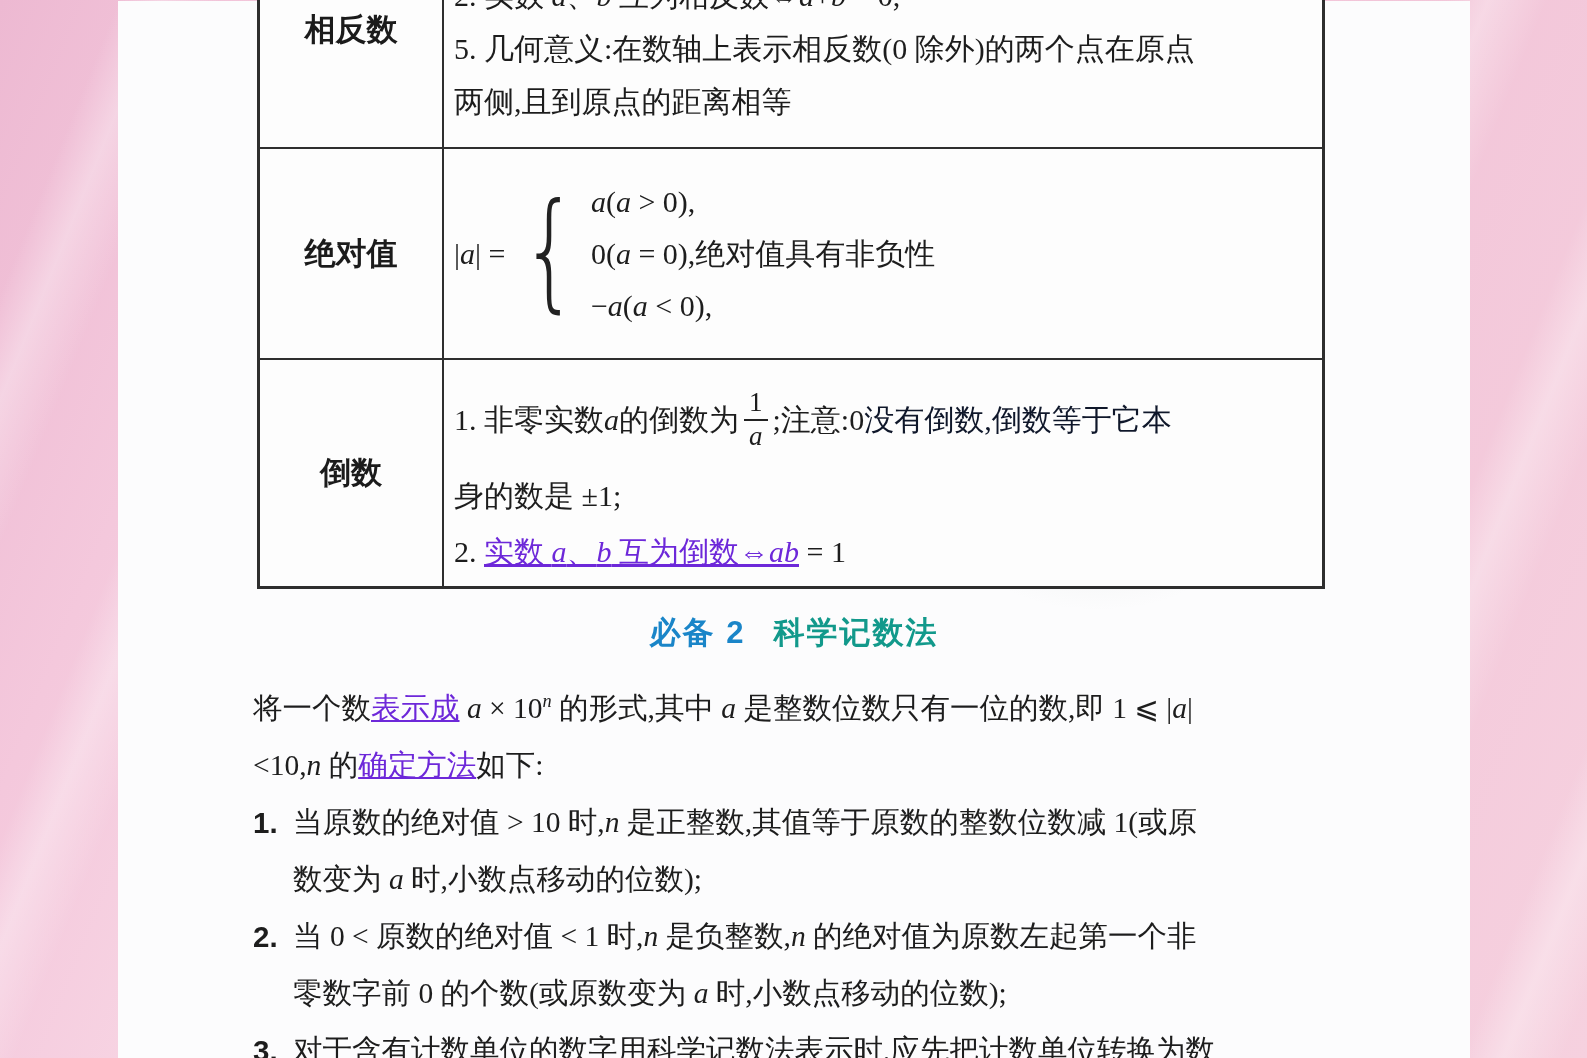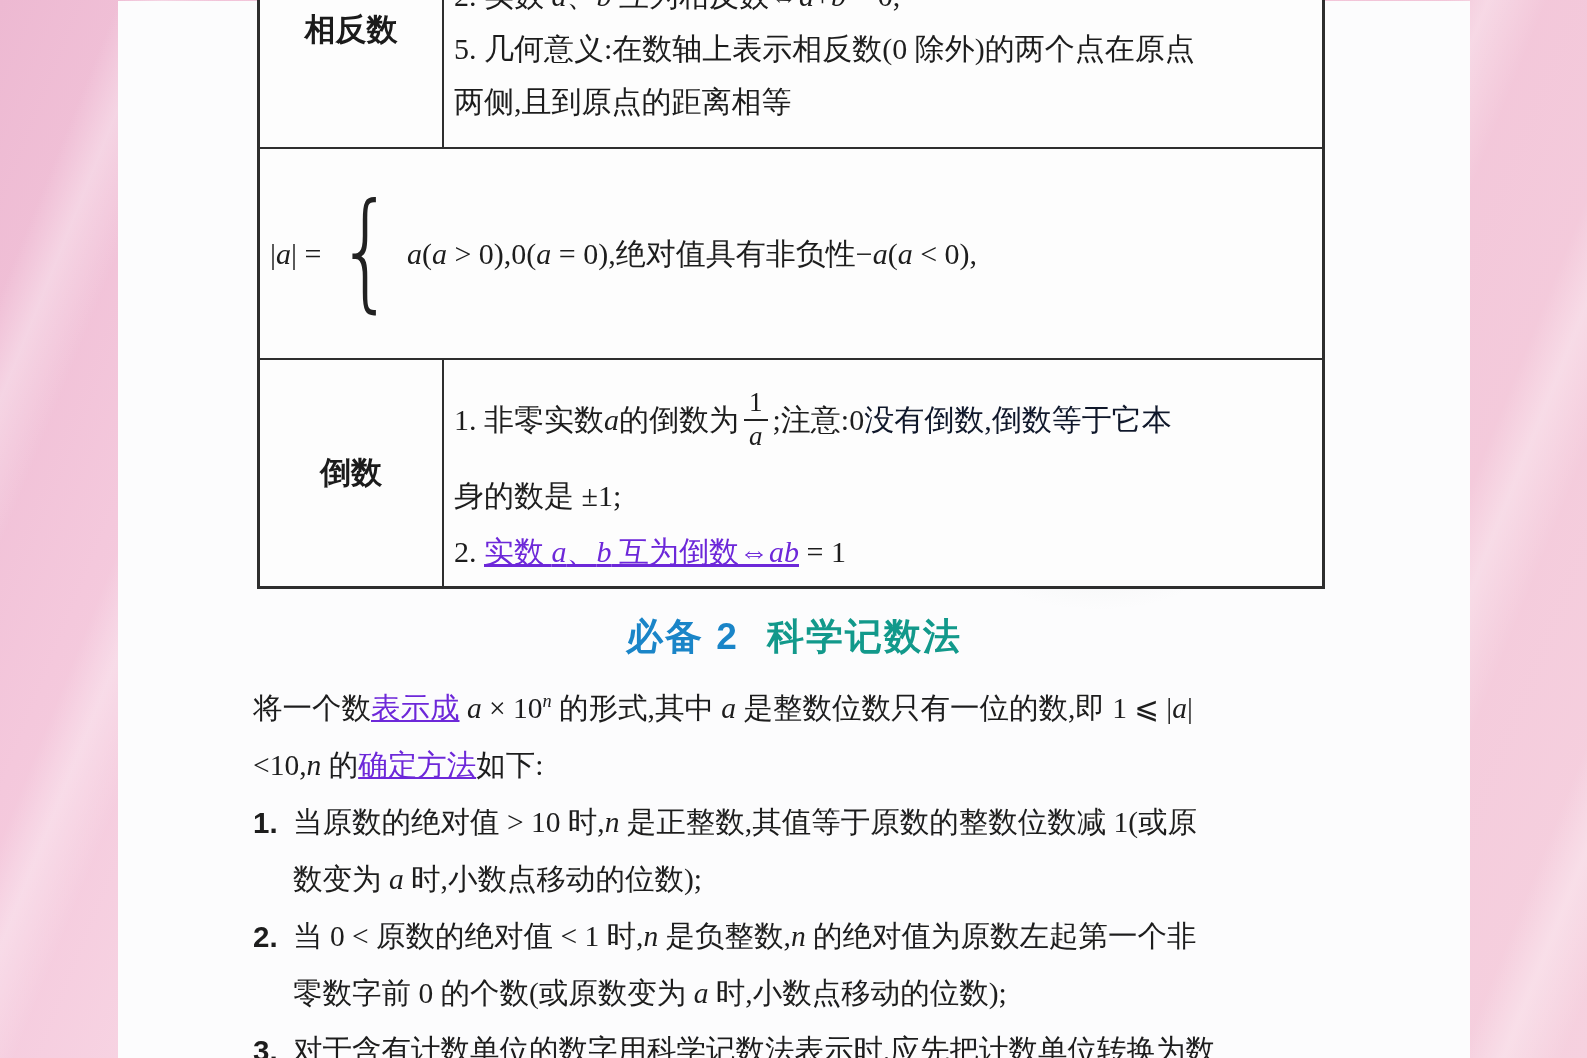--- a/index.html
+++ b/index.html
@@ -47,41 +47,41 @@
   }
   .r1-content{padding-top:27px;}
   .tbl-line{line-height:53px;white-space:nowrap;}
   
   .formula{display:flex;align-items:center;height:100%;white-space:nowrap;}
   .lhs{font-size:30px;}
   .brace{
     font-family:"DejaVu Sans",sans-serif;font-size:128px;font-weight:200;
     line-height:1;margin:0 0 6px 4px;transform:scaleX(.7);color:#222;
   }
-  .cases{display:flex;}
+  .cases{display:flex;flex-direction:column;}
   .case-line{line-height:52px;white-space:nowrap;}
   .note{}
   
   .r3-content{padding-top:12px;}
   .line-frac{height:96px;display:flex;align-items:center;white-space:nowrap;}
   .r3-rest{line-height:56px;white-space:nowrap;}
   .frac{
     display:inline-flex;flex-direction:column;align-items:center;
     vertical-align:middle;margin:0 5px;font-size:27px;line-height:1.18;
   }
   .frac .den{border-top:2px solid #222;padding:0 5px;}
   
   .it{font-style:italic;font-family:"Liberation Serif",serif;}
   .sup{font-size:.62em;vertical-align:super;}
   .grn{color:#0f172a;}
   .tint{color:#6d28d9;text-decoration:underline;}
   
   .sec-heading{
     position:absolute;left:0;top:611px;width:100%;text-align:center;
-    font-family:"Liberation Sans",sans-serif;font-weight:bold;font-size:37px;letter-spacing:2px;
+    font-family:"Liberation Sans",sans-serif;font-weight:bold;font-size:31px;letter-spacing:2px;
   }
   .h-badge{color:#1a85c8;margin-right:28px;}
   .h-title{color:#12998b;}
   
   .textblock{
     position:absolute;left:135px;top:672px;width:1092px;
     font-size:29.5px;color:#1d1d1d;line-height:57px;
   }
   .tline{white-space:nowrap;}
   .item{position:relative;padding-left:40px;}
@@ -119,20 +119,21 @@
     <div class="t-row row-1">
       <div class="cell-label">相反数</div>
       <div class="cell-content r1-content">
         <div class="tbl-line">2. 实数 <span class="it">a</span>、<span class="it">b</span> 互为相反数⇔<span class="it">a</span>+<span class="it">b</span> = 0,</div>
         <div class="tbl-line">5. 几何意义:在数轴上表示相反数(0 除外)的两个点在原点</div>
         <div class="tbl-line">两侧,且到原点的距离相等</div>
       </div>
     </div>
 
     <div class="t-row row-2">
+      <div class="cell-label">绝对值</div>
       <div class="cell-content">
         <div class="formula">
           <span class="lhs">|<span class="it">a</span>| = </span>
           <span class="brace">{</span>
           <span class="cases">
             <span class="case-line"><span class="it">a</span>(<span class="it">a</span> &gt; 0),</span>
             <span class="case-line"><span>0(<span class="it">a</span> = 0),</span><span class="note">绝对值具有非负性</span></span>
             <span class="case-line">−<span class="it">a</span>(<span class="it">a</span> &lt; 0),</span>
           </span>
         </div>

